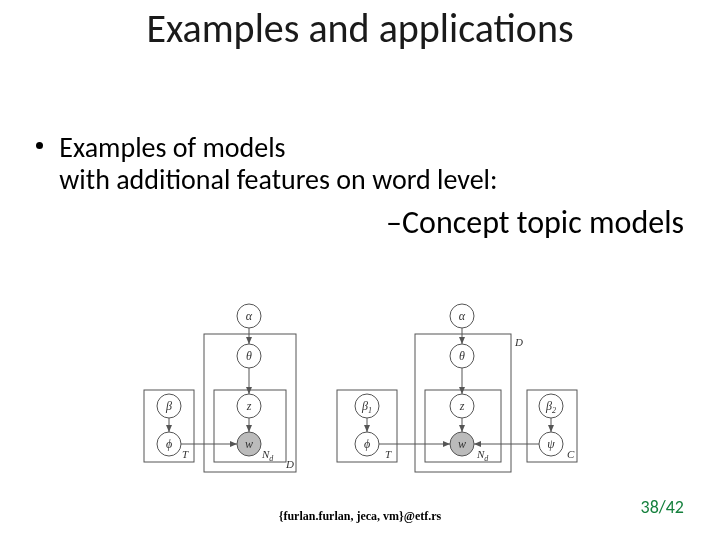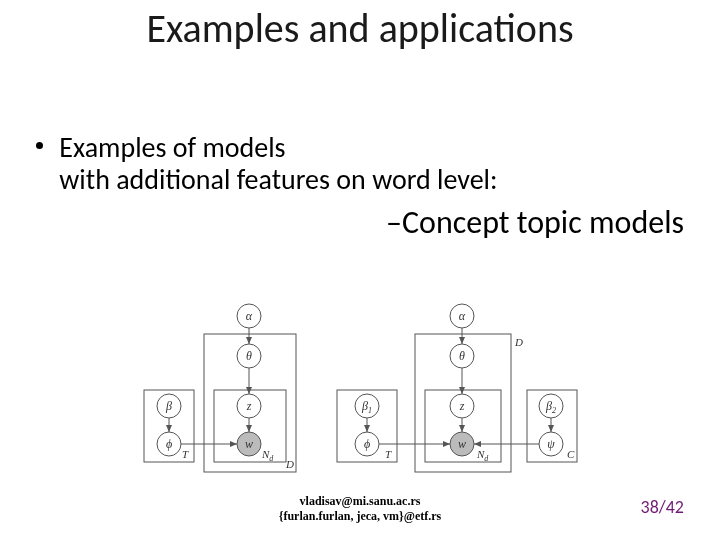--- a/index.html
+++ b/index.html
@@ -87,21 +87,21 @@
     font-size: 12px;
     font-weight: 700;
     line-height: 1.25;
     font-family: "Times New Roman", serif;
   }
   .footer-right {
     position: absolute;
     bottom: 22px;
     right: 36px;
     font-size: 18px;
-    color: #701a75;
+    color: #15803d;
   }
 </style>
 </head>
 <body>
 
 <div class="slide">
 
   <div class="title">Examples and applications</div>
 
   <div class="body">
@@ -212,19 +212,18 @@
       <line x1="133" y1="120" x2="133" y2="134" stroke="#555" marker-end="url(#ahR)"></line>
       <line x1="38" y1="120" x2="38" y2="134" stroke="#555" marker-end="url(#ahR)"></line>
       <line x1="50" y1="146" x2="121" y2="146" stroke="#555" marker-end="url(#ahR)"></line>
       <line x1="222" y1="120" x2="222" y2="134" stroke="#555" marker-end="url(#ahR)"></line>
       <line x1="210" y1="146" x2="145" y2="146" stroke="#555" marker-end="url(#ahR)"></line>
     </svg>
 
   </div>
 
   <div class="footer-center">
-    <div>vladisav@mi.sanu.ac.rs</div>
     <div>{furlan.furlan, jeca, vm}@etf.rs</div>
   </div>
 
   <div class="footer-right">38/42</div>
 
 </div>
 
 </body></html>

